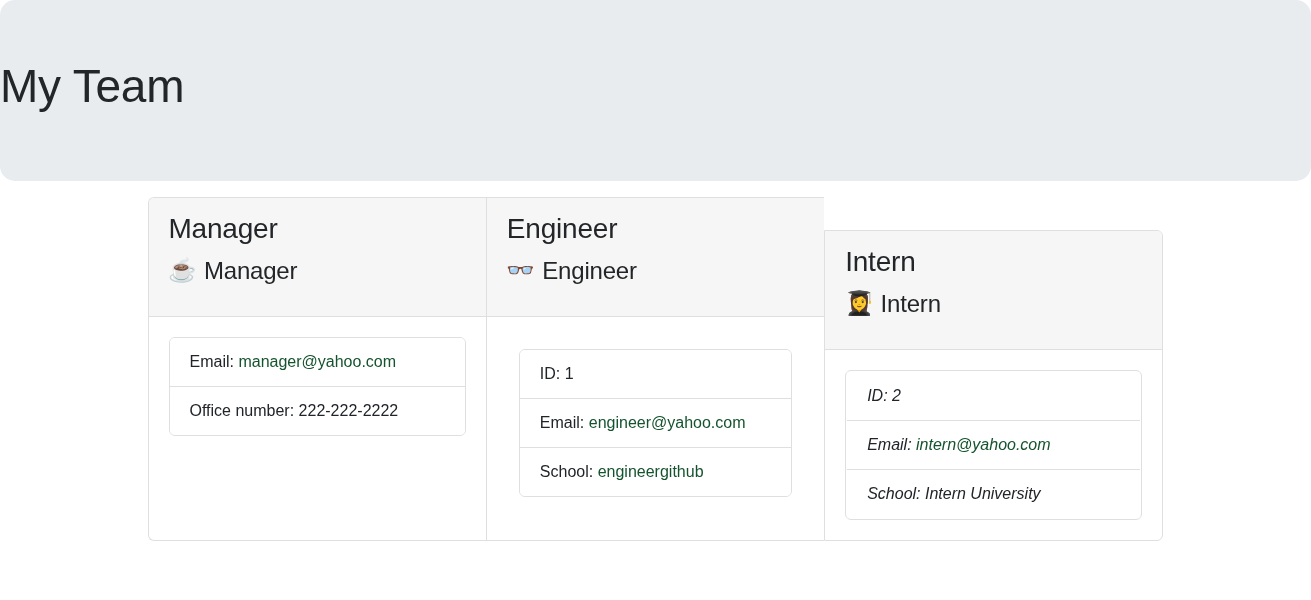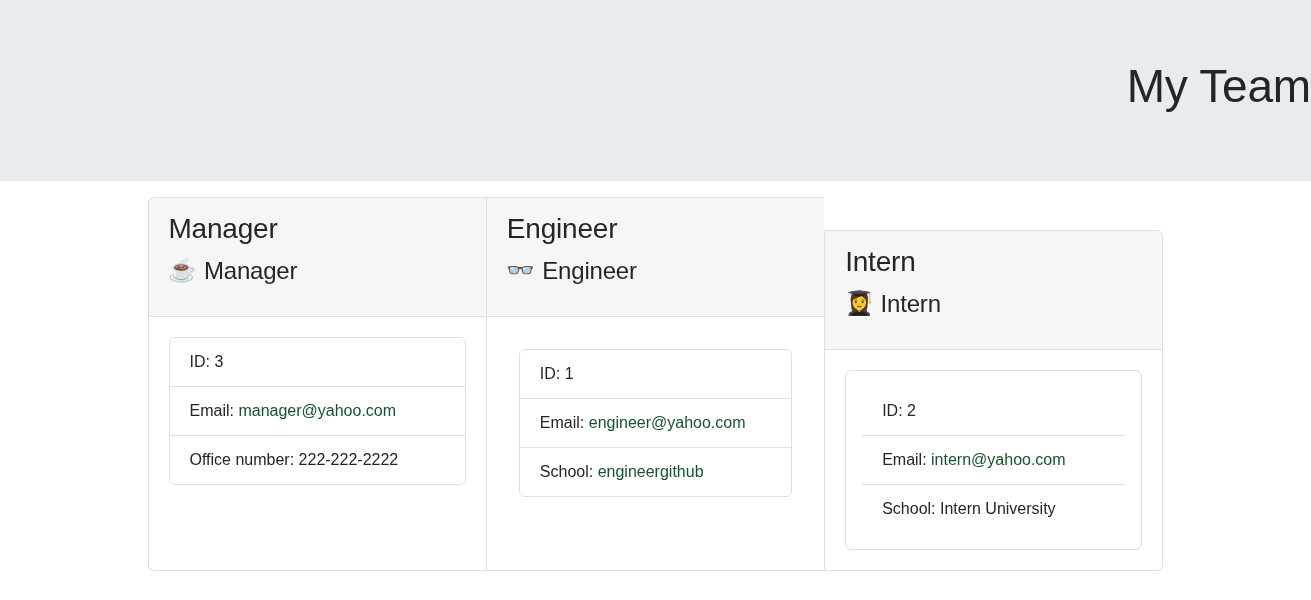--- a/index.html
+++ b/index.html
@@ -14,21 +14,22 @@
     overflow: hidden;
   }
 
   
   .jumbotron {
     width: 100%;
     height: 181px;
     background: #e9ecef;
     display: flex;
     align-items: center;
-    justify-content: flex-end;
+    justify-content: flex-start;
+    border-radius: 15px;
   }
   .page-title {
     font-size: 46px;
     font-weight: 400;
     line-height: 1.1;
     color: #232629;
     letter-spacing: -0.2px;
     margin: 0;
     padding-bottom: 8px;
   }
@@ -137,21 +138,20 @@
       <div class="card">
         <div class="card-header">
           <h2 class="card-title">Manager</h2>
           <div class="card-subtitle">
             <span class="emoji">☕</span>
             <span>Manager</span>
           </div>
         </div>
         <div class="card-body">
           <ul class="list-group" style="list-style: none; margin: 0px; padding: 0px;">
-            <li class="list-group-item"><span>ID:</span> <span>3</span></li>
             <li class="list-group-item"><span>Email:</span> <a href="#" class="link">manager@yahoo.com</a></li>
             <li class="list-group-item"><span>Office number:</span> <span>222-222-2222</span></li>
           </ul>
         </div>
       </div>
       <div class="card">
         <div class="card-header">
           <h2 class="card-title">Engineer</h2>
           <div class="card-subtitle">
             <span class="emoji">👓</span>
@@ -168,21 +168,21 @@
       </div>
       <div class="card">
         <div class="card-header">
           <h2 class="card-title">Intern</h2>
           <div class="card-subtitle">
             <span class="emoji">👩‍🎓</span>
             <span>Intern</span>
           </div>
         </div>
         <div class="card-body">
-          <ul class="list-group" style="list-style: none; margin: 0px; padding: 16px;">
+          <ul class="list-group" style="list-style: none; margin: 0px; padding: 1px; font-style: italic;">
             <li class="list-group-item"><span>ID:</span> <span>2</span></li>
             <li class="list-group-item"><span>Email:</span> <a href="#" class="link">intern@yahoo.com</a></li>
             <li class="list-group-item"><span>School:</span> <span>Intern University</span></li>
           </ul>
         </div>
       </div>
     </div>
 </div>
 
 </body></html>

